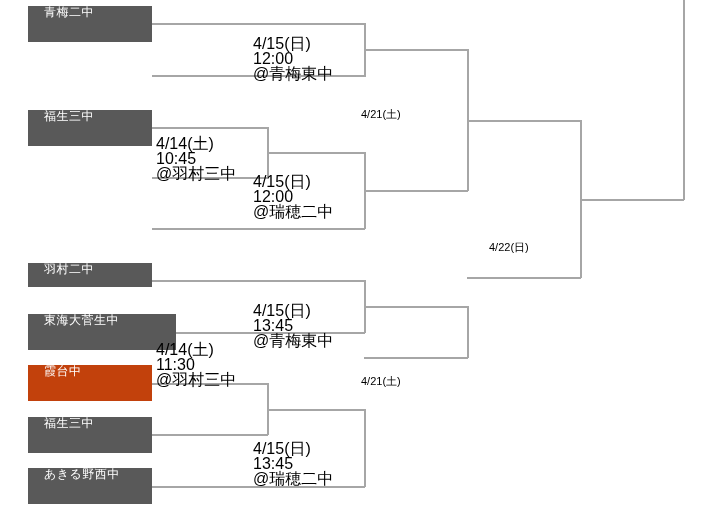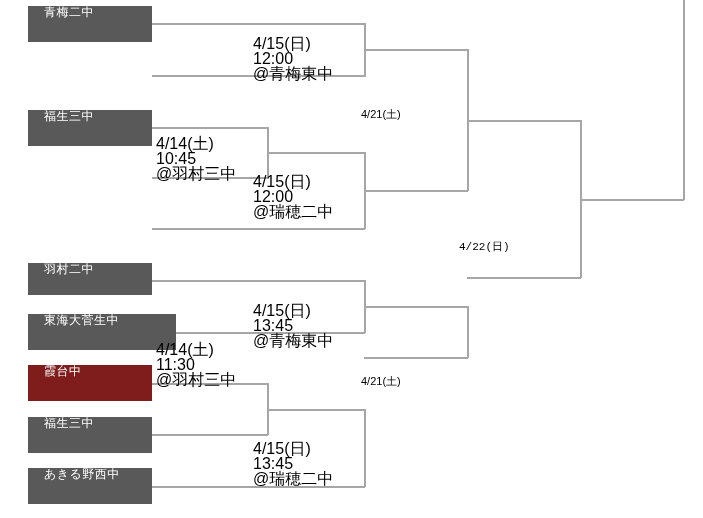--- a/index.html
+++ b/index.html
@@ -85,27 +85,27 @@
     <div class="line-h" style="left: 467px; top: 277px; width: 114px; background: rgb(166, 166, 166);"></div>
     <div class="line-v" style="left: 580px; top: 120px; height: 158px; background: rgb(166, 166, 166);"></div>
     <div class="line-h" style="left: 580px; top: 199px; width: 104px; background: rgb(166, 166, 166);"></div>
     <div class="line-v" style="left: 683px; top: 0px; height: 200px; background: rgb(166, 166, 166);"></div>
     <div class="team" style="left: 28px; top: 6px; width: 124px; height: 36px; background: rgb(89, 89, 89); color: rgb(255, 255, 255);">
       <span>青梅二中</span>
     </div>
     <div class="team" style="left: 28px; top: 110px; width: 124px; height: 36px; background: rgb(89, 89, 89); color: rgb(255, 255, 255);">
       <span>福生三中</span>
     </div>
-    <div class="team" style="left: 28px; top: 263px; width: 124px; height: 32px; background: rgb(89, 89, 89); color: rgb(255, 255, 255);">
+    <div class="team" style="left: 28px; top: 263px; width: 124px; height: 24px; background: rgb(89, 89, 89); color: rgb(255, 255, 255);">
       <span>羽村二中</span>
     </div>
     <div class="team" style="left: 28px; top: 314px; width: 148px; height: 36px; background: rgb(89, 89, 89); color: rgb(255, 255, 255);">
       <span>東海大菅生中</span>
     </div>
-    <div class="team" style="left: 28px; top: 365px; width: 124px; height: 36px; background: #7f1d1d; color: rgb(255, 255, 255);">
+    <div class="team" style="left: 28px; top: 365px; width: 124px; height: 36px; background: #c2410c; color: rgb(255, 255, 255);">
       <span>霞台中</span>
     </div>
     <div class="team" style="left: 28px; top: 468px; width: 124px; height: 36px; background: rgb(89, 89, 89); color: rgb(255, 255, 255);">
       <span>あきる野西中</span>
     </div>
     <div class="team" style="left: 28px; top: 417px; width: 124px; height: 36px; background: rgb(89, 89, 89); color: rgb(255, 255, 255);">
       <span>福生三中</span>
     </div>
     <div class="match" style="left: 253px; top: 36px;">
       <span class="ln">4/15(日)</span>
@@ -131,15 +131,15 @@
       <span class="ln">4/14(土)</span>
       <span class="ln">11:30</span>
       <span class="ln">@羽村三中</span>
     </div>
     <div class="match" style="left: 253px; top: 441px;">
       <span class="ln">4/15(日)</span>
       <span class="ln">13:45</span>
       <span class="ln">@瑞穂二中</span>
     </div>
     <div class="round-label" style="left: 361px; top: 107px;">4/21(土)</div>
-    <div class="round-label" style="left: 459px; top: 240px; font-family: Liberation Mono, monospace;">4/22(日)</div>
+    <div class="round-label" style="left: 489px; top: 240px;">4/22(日)</div>
     <div class="round-label" style="left: 361px; top: 374px;">4/21(土)</div>
   </div>
 
 </body></html>

